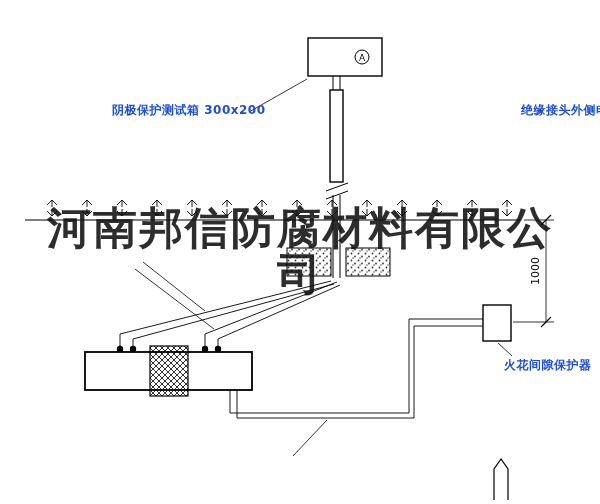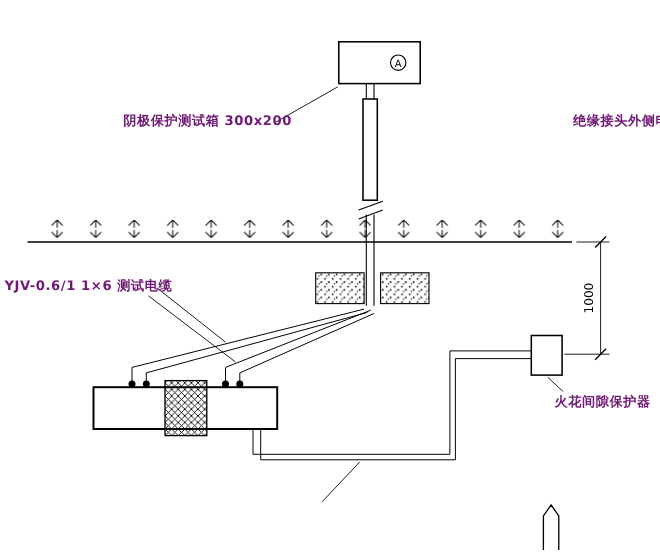--- a/index.html
+++ b/index.html
@@ -2,21 +2,21 @@
 <html><head>
 <meta charset="utf-8">
 <style>
   html,body{margin:0;padding:0;background:#fff;}
   #canvas{
     position:relative;width:600px;height:504px;background:#ffffff;
     overflow:hidden;font-family:"DejaVu Sans","Liberation Sans",sans-serif;
   }
   #drawing{position:absolute;left:0;top:0;}
   .label{
-    position:absolute;font-size:12px;line-height:14px;color:#701a75;
+    position:absolute;font-size:12px;line-height:14px;color:#1d4ed8;
     white-space:nowrap;font-weight:600;letter-spacing:0.5px;
   }
   .watermark{
     position:absolute;left:45px;top:205px;width:510px;text-align:center;
     font-family:"DejaVu Serif","Liberation Serif",serif;font-weight:bold;
     font-size:44px;line-height:46px;color:#111;opacity:0.88;letter-spacing:2px;
   }
 </style>
 </head>
 <body>
@@ -85,19 +85,19 @@
     <line x1="512" y1="356" x2="498" y2="343" stroke="#000" stroke-width="0.8"></line>
     <line x1="293" y1="456" x2="327" y2="420" stroke="#000" stroke-width="0.8"></line>
 
     <path d="M494,500 L494,469 L501,459 L508,469 L508,500" stroke="#000" stroke-width="1.2" fill="none"></path>
   </svg>
 
   <div class="label" style="left:112px;top:103px">阴极保护测试箱 300x200</div>
 
   <div class="label" style="left:521px;top:103px">绝缘接头外侧电缆</div>
 
-  <div class="label" style="left:4px;top:253px">YJV-0.6/1  1×6  测试电缆</div>
 
   <div class="label" style="left:504px;top:358px">火花间隙保护器</div>
 
 
+  <div class="watermark">河南邦信防腐材料有限公司</div>
 
 </div>
 
 </body></html>

